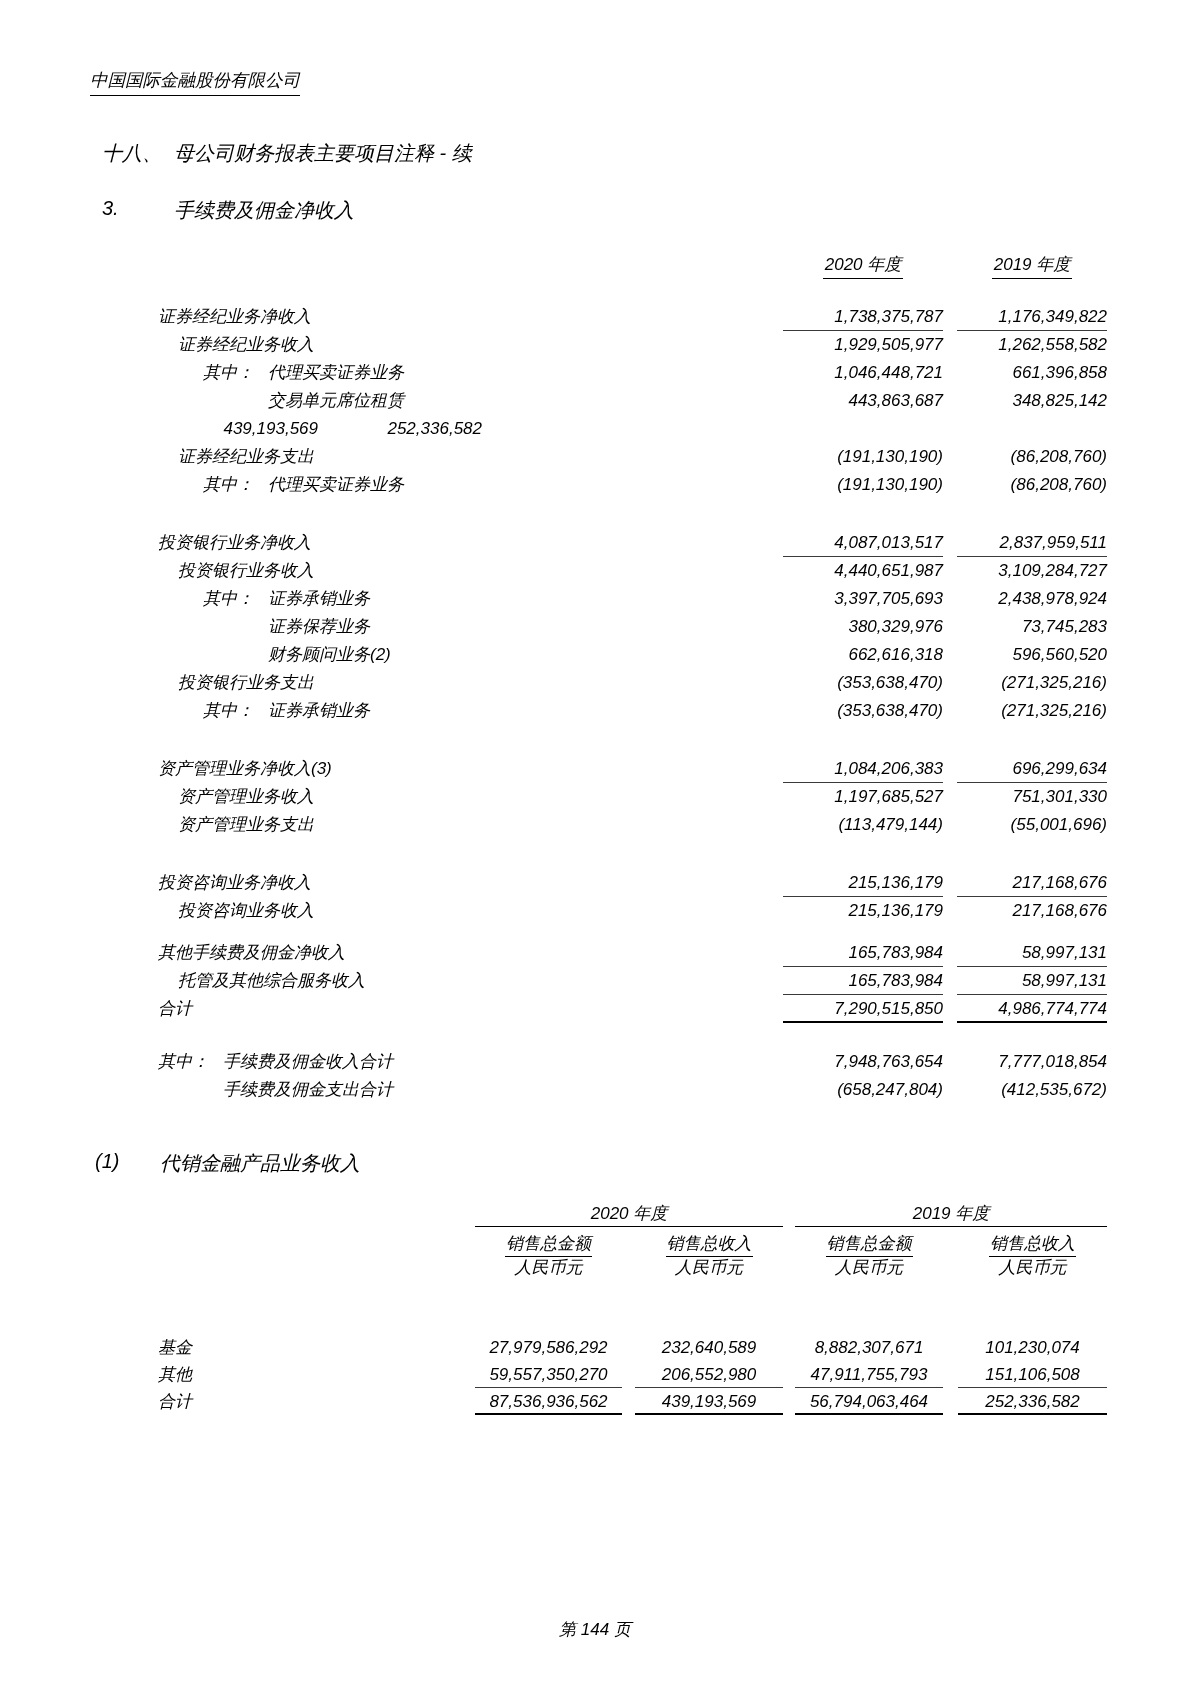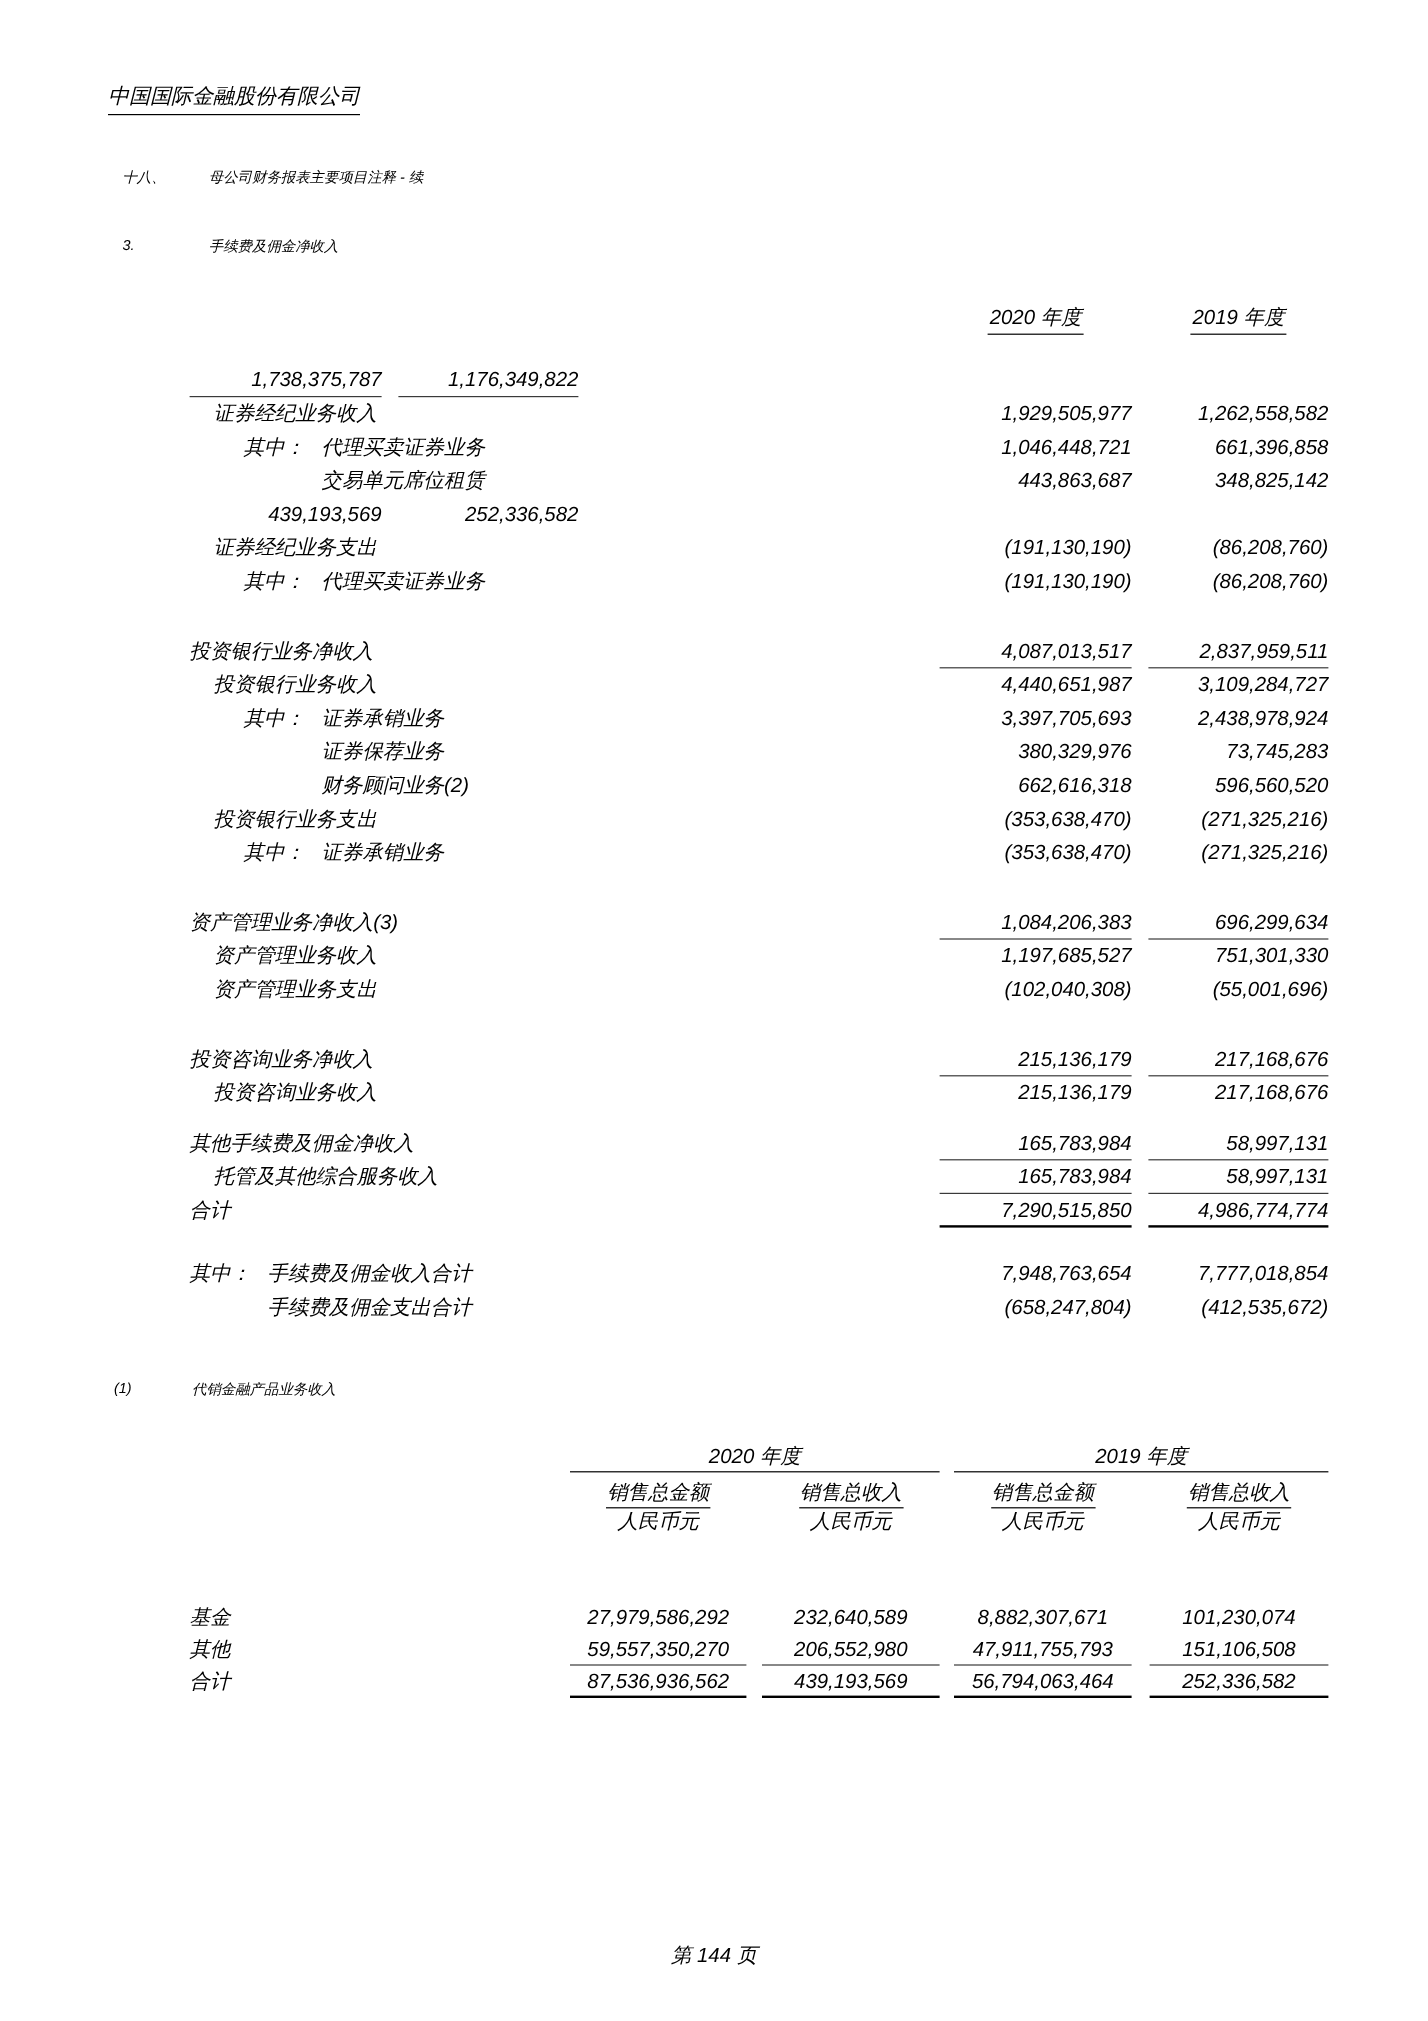--- a/index.html
+++ b/index.html
@@ -15,21 +15,21 @@
     overflow:hidden;
     font-style:italic;
   }
   .company {
     position:absolute; left:90px; top:68px;
     display:inline-block;
     border-bottom:1.5px solid #000;
     padding-bottom:3px;
     font-size:17.5px;
   }
-  .heading-row { position:absolute; left:102px; display:flex; font-size:12px; }
+  .heading-row { position:absolute; left:102px; display:flex; font-size:20px; }
   .h-no { width:72px; }
   .sec-heading { top:140px; }
   .item-heading { top:197px; }
   .note-heading { top:1150px; left:95px; }
   .note-heading .h-no { width:65px; }
 
   
   .main-table { position:absolute; left:158px; top:253px; width:949px; }
   .mt-head { display:flex; height:26px; line-height:24px; }
   .mt-head .sp { flex:1; }
@@ -95,20 +95,21 @@
   </div>
 
   <div class="main-table">
     <div class="mt-head">
       <div class="sp"></div>
       <div class="mt-hcell h2020"><span>2020 年度</span></div>
       <div class="mt-hcell h2019"><span>2019 年度</span></div>
     </div>
     <div class="mt-rows" id="mt-rows">
         <div class="mt-row rule-single">
+          <div class="mt-label" style="padding-left: 0px;"><span>证券经纪业务净收入</span></div>
           <div class="mt-v v2020">1,738,375,787</div>
           <div class="mt-v v2019">1,176,349,822</div>
         </div>
         <div class="mt-row">
           <div class="mt-label" style="padding-left: 20px;"><span>证券经纪业务收入</span></div>
           <div class="mt-v v2020">1,929,505,977</div>
           <div class="mt-v v2019">1,262,558,582</div>
         </div>
         <div class="mt-row">
           <div class="mt-label" style="padding-left: 45px;"><span class="prefix">其中：</span><span>代理买卖证券业务</span></div>
@@ -174,21 +175,21 @@
           <div class="mt-v v2020">1,084,206,383</div>
           <div class="mt-v v2019">696,299,634</div>
         </div>
         <div class="mt-row">
           <div class="mt-label" style="padding-left: 20px;"><span>资产管理业务收入</span></div>
           <div class="mt-v v2020">1,197,685,527</div>
           <div class="mt-v v2019">751,301,330</div>
         </div>
         <div class="mt-row">
           <div class="mt-label" style="padding-left: 20px;"><span>资产管理业务支出</span></div>
-          <div class="mt-v v2020">(102,040,308)</div>
+          <div class="mt-v v2020">(113,479,144)</div>
           <div class="mt-v v2019">(55,001,696)</div>
         </div>
         <div class="mt-row rule-single" style="margin-top: 30px;">
           <div class="mt-label" style="padding-left: 0px;"><span>投资咨询业务净收入</span></div>
           <div class="mt-v v2020">215,136,179</div>
           <div class="mt-v v2019">217,168,676</div>
         </div>
         <div class="mt-row">
           <div class="mt-label" style="padding-left: 20px;"><span>投资咨询业务收入</span></div>
           <div class="mt-v v2020">215,136,179</div>

